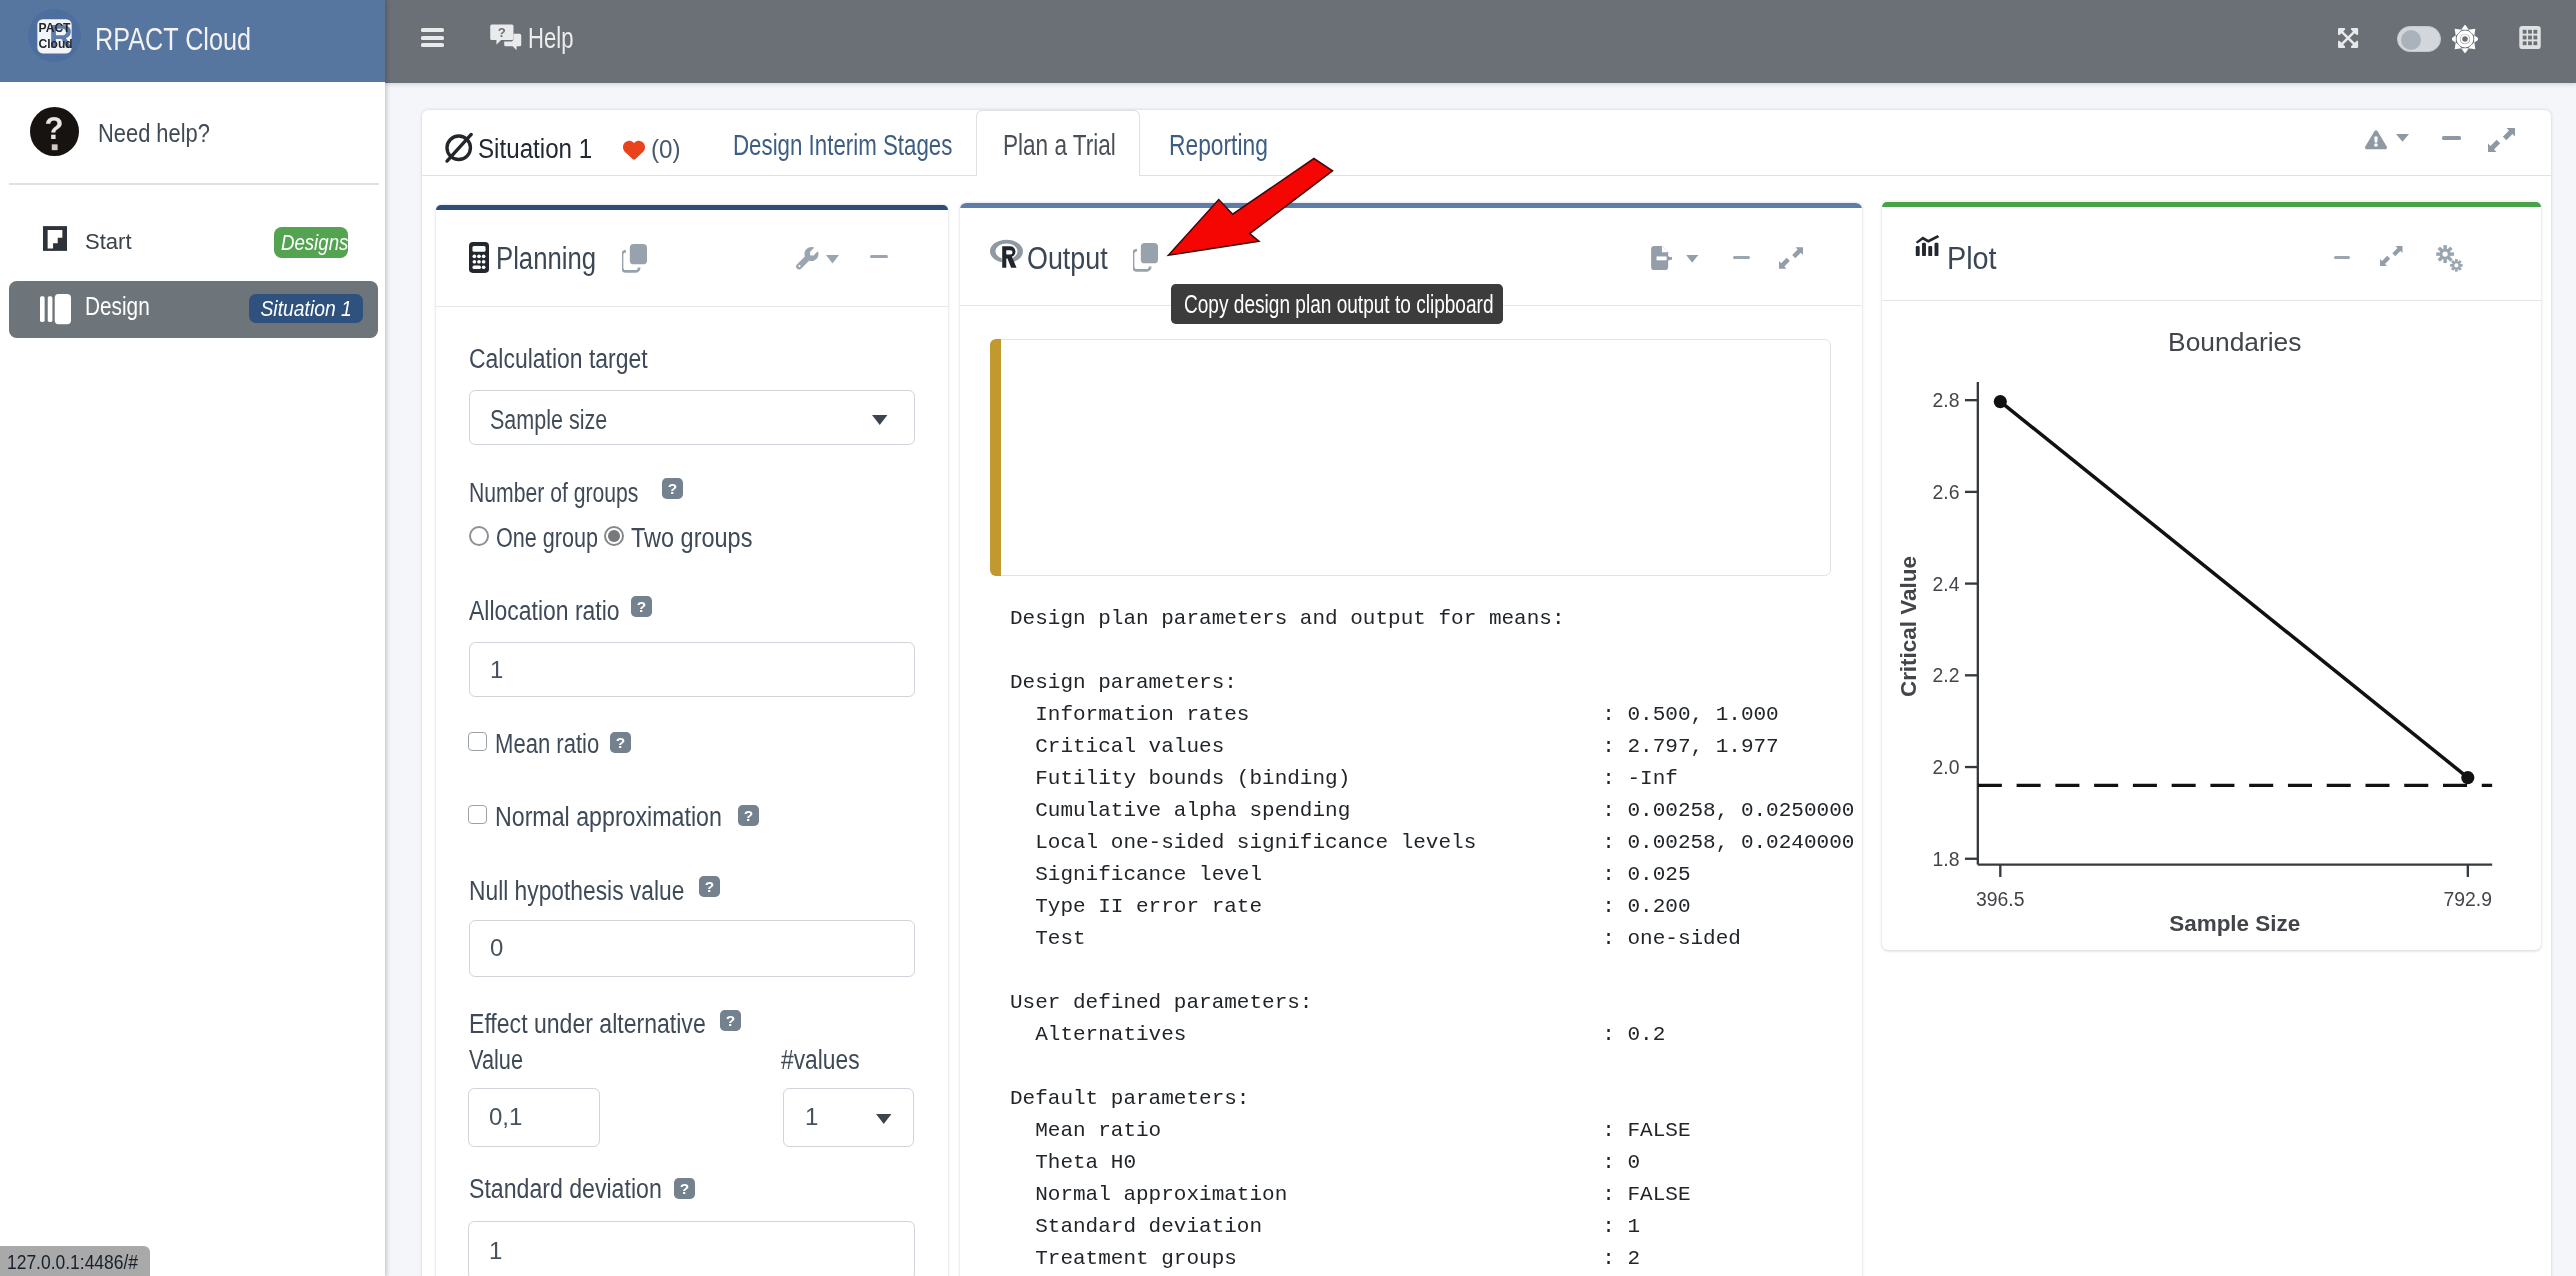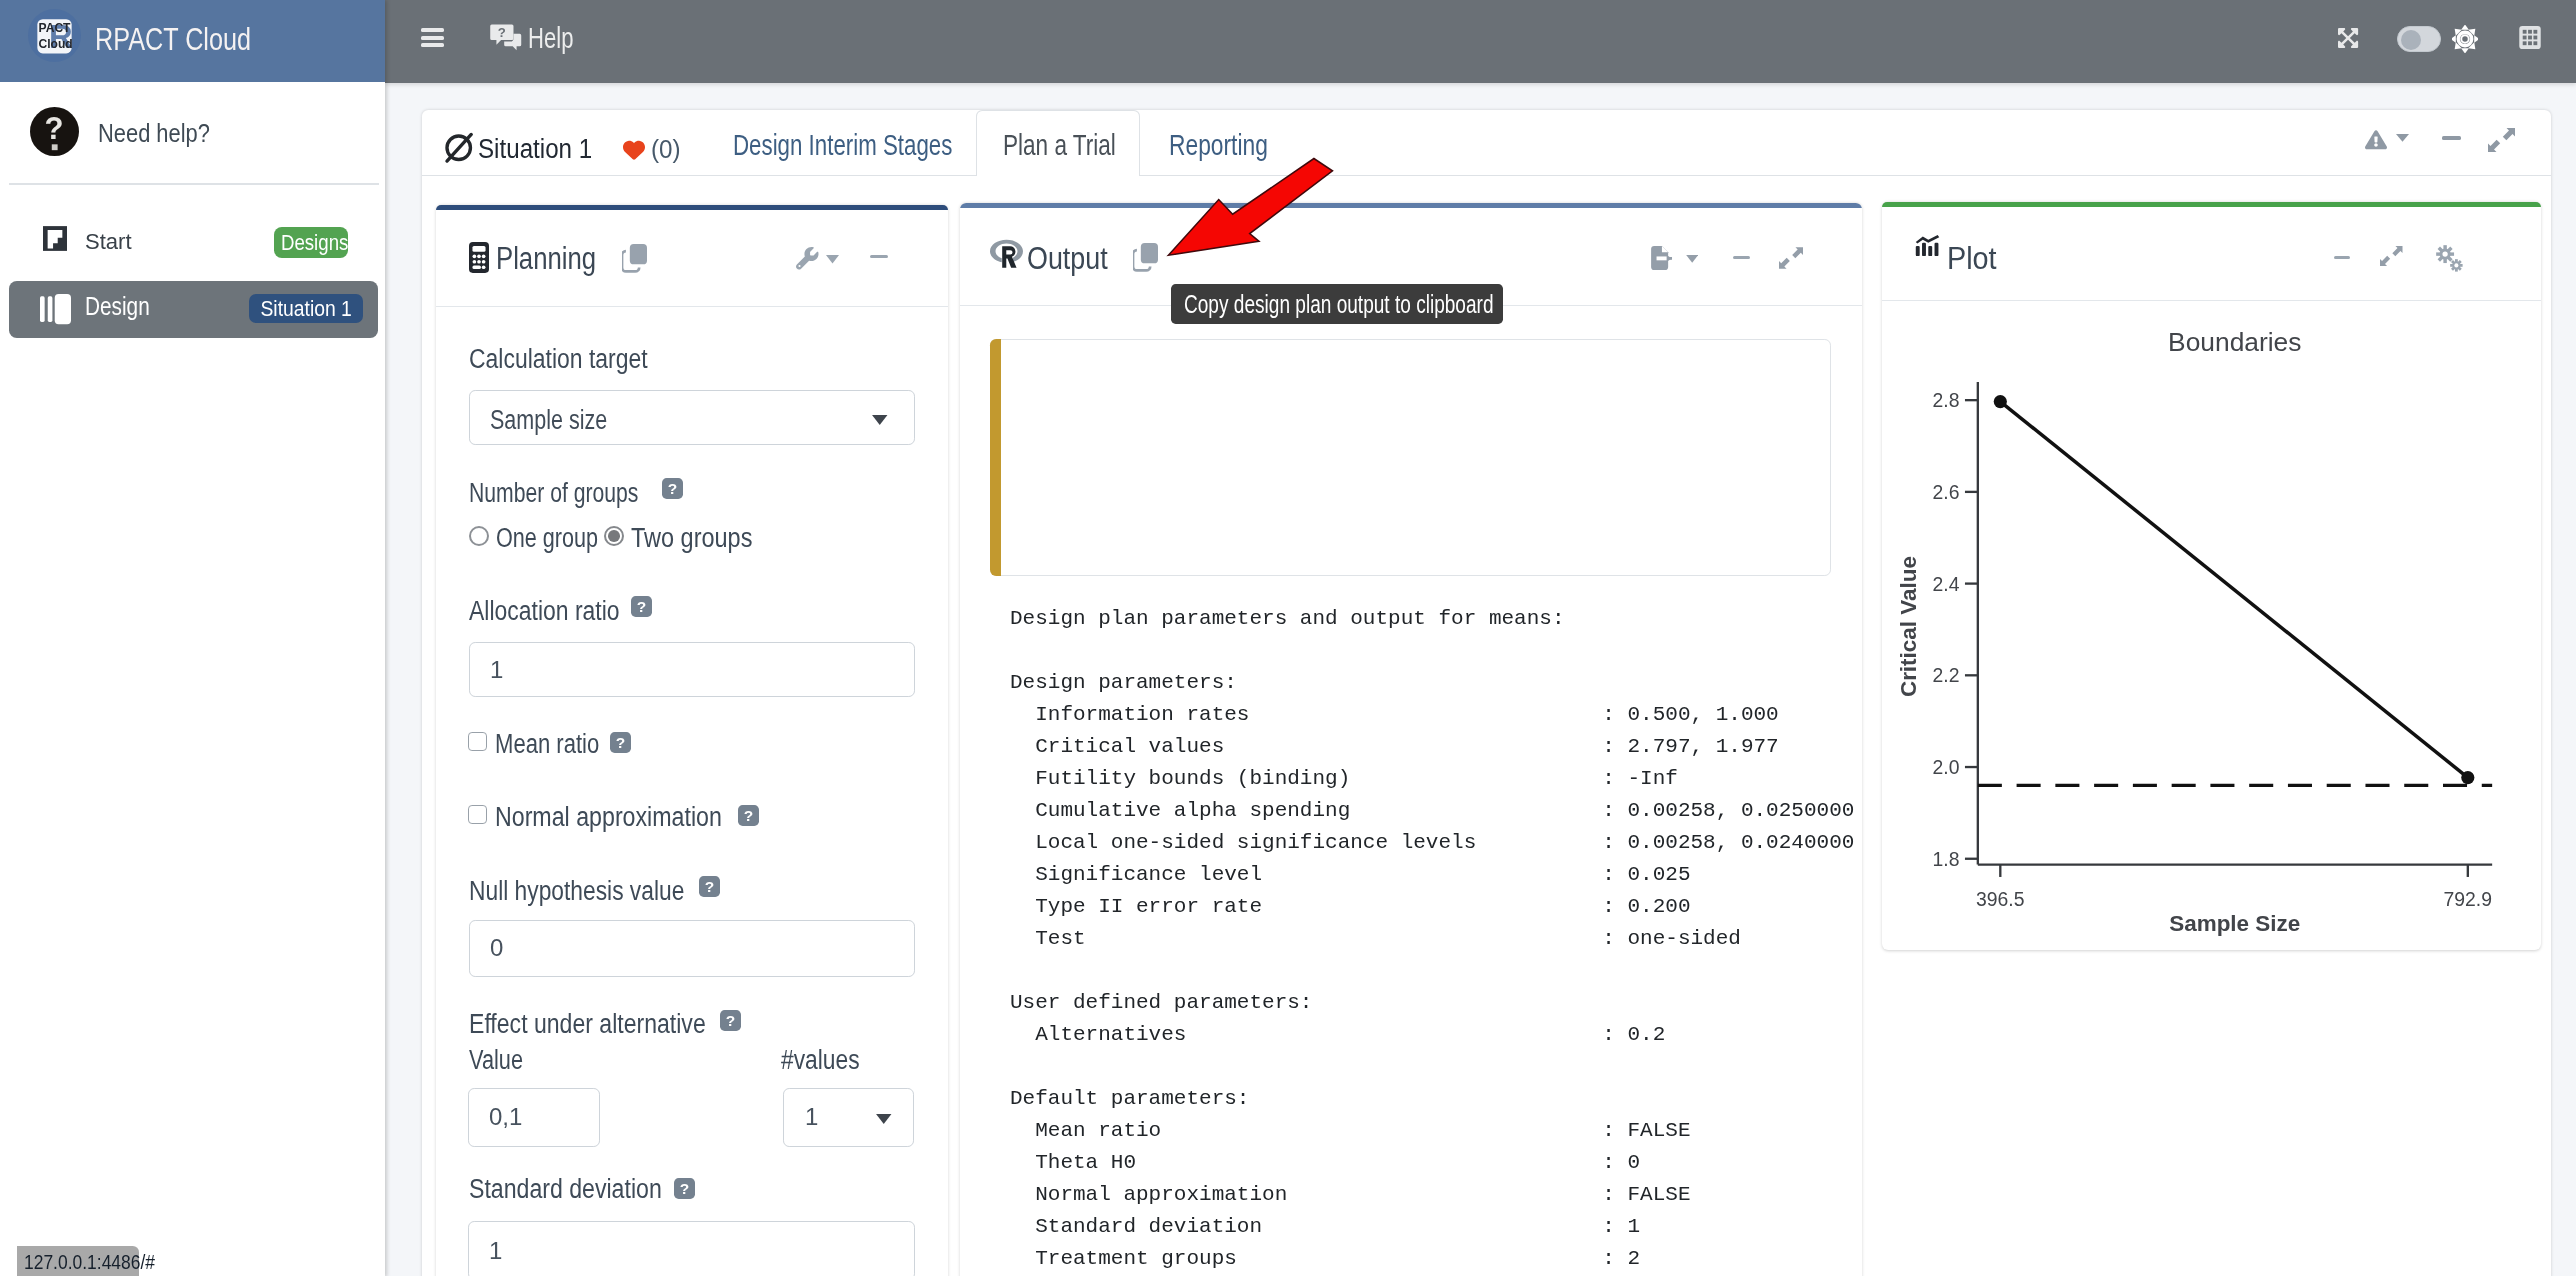--- a/index.html
+++ b/index.html
@@ -6,21 +6,21 @@
 html,body { width:2576px; height:1277px; }
 body { font-family:"Liberation Sans",sans-serif; background:#f4f6f9; }
 #root { position:relative; width:2576px; height:1277px; overflow:hidden; background:#f4f6f9; }
 .abs { position:absolute; }
 .mono { font-family:"Liberation Mono",monospace; }
 
 #navbar { position:absolute; left:385px; top:0; width:2191px; height:83px; background:#6a7076; box-shadow:0 2.3px 3.9px rgba(0,0,0,0.12); }
 
 #sidebar { position:absolute; left:0; top:0; width:385px; height:1277px; background:#fff; box-shadow:1.6px 0 3.9px rgba(0,0,0,0.18); }
 #brand { position:absolute; left:0; top:0; width:385px; height:82px; background:#56759f; }
-.badge { display:inline-block; color:#fff; text-align:center; }
+.badge { display:inline-block; color:#fff; text-align:center;font-style:italic; }
 
 .card { position:absolute; background:#fff; border-radius:6.2px; box-shadow:0 0.8px 3.1px rgba(0,0,0,0.18); }
 .cardtop { position:absolute; left:0; top:0; right:0; height:5.4px; border-radius:6.2px 6.2px 0 0; }
 label, .lab { color:#3e4a57; }
 input.f, .sel { border:1.6px solid #ced4da; border-radius:6.2px; background:#fff; color:#47525e; }
 .qb { position:absolute; width:21px; height:21px; background:#74818f; border-radius:4.7px; color:#fff; font-size:15.5px; font-weight:bold; text-align:center; line-height:21px; }
 </style>
 </head>
 <body>
 <div id="root">
@@ -362,17 +362,17 @@
         <text x="755.6" y="782">792.9</text>
       </g>
       <text x="44" y="421" font-size="29" font-weight="bold" fill="#42454a" text-anchor="middle" transform="rotate(-90 44 421)">Critical Value</text>
       <text x="455" y="814" font-size="29" font-weight="bold" fill="#42454a" text-anchor="middle">Sample Size</text>
       <line x1="123.6" y1="625.9" x2="787" y2="625.9" stroke="#111" stroke-width="4" stroke-dasharray="31 19"></line>
       <line x1="152.6" y1="130.8" x2="755.6" y2="615.8" stroke="#111" stroke-width="4.5"></line>
       <circle cx="152.6" cy="130.8" r="8.5" fill="#111"></circle>
       <circle cx="755.6" cy="615.8" r="8.5" fill="#111"></circle>
     </svg>
   </div>
-  <div id="statusbar" class="abs" style="left:17px;top:1246px;width:122px;height:31px;background:#a9a9a9;border-radius:0 6.2px 0 0;">
+  <div id="statusbar" class="abs" style="left:0;top:1246px;width:150px;height:31px;background:#a9a9a9;border-radius:0 6.2px 0 0;">
     <span class="abs" id="statustxt" style="left:7px;top:3.9px;font-size:21px;color:#16202c;display:inline-block;transform:scaleX(0.831);transform-origin:0 50%;white-space:nowrap;">127.0.0.1:4486/#</span>
   </div>
 </div>
 
 
 </body></html>

